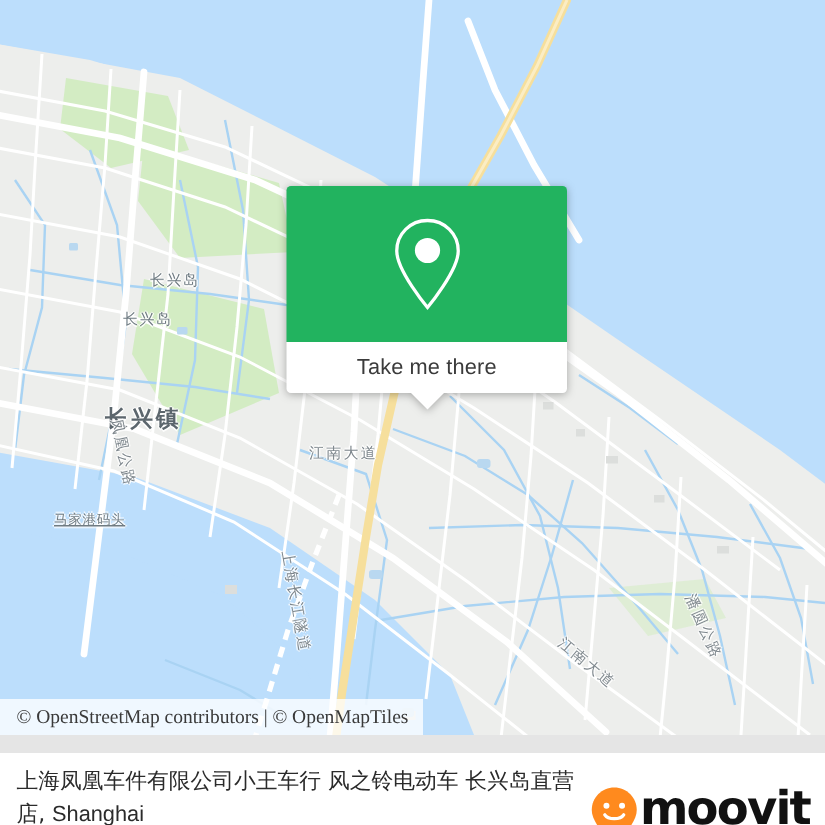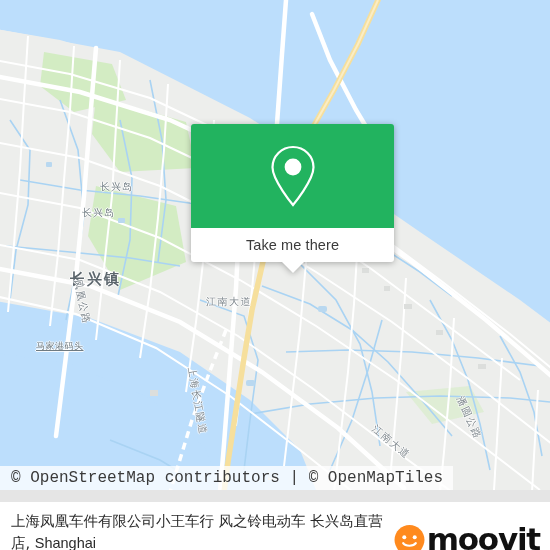--- a/index.html
+++ b/index.html
@@ -49,21 +49,21 @@
   .lbl-place-major { font-size: 15px; font-weight: 700; letter-spacing: 2px; color:#5c666d; }
   .lbl-place       { font-size: 10px; font-weight: 400; letter-spacing: 1px; }
   .lbl-road        { font-size: 10px; font-weight: 400; letter-spacing: 1.5px; color:#7d868c;}
   .lbl-poi         { font-size: 9px;  font-weight: 400; letter-spacing: .5px; text-decoration: underline; }
 
   
   #callout {
     position: absolute;
     left: 191px;
     top: 124px;
-    width: 203px;
+    width: 187px;
     z-index: 40;
     filter: drop-shadow(0 1px 3px rgba(0,0,0,.30));
   }
   #callout-head {
     height: 104px;
     background: #22b35f;
     border-radius: 3px 3px 0 0;
     display: flex;
     align-items: center;
     justify-content: center;
@@ -100,23 +100,23 @@
     top: 466px;
     height: 24px;
     display: flex;
     align-items: center;
     padding-left: 11px;
     padding-right: 10px;
     background: rgba(255,255,255,.78);
     z-index: 50;
   }
   #attribution .attr-text {
-    font-size: 16px;
+    font-size: 13px;
     color: #3a3a3a;
-    font-family: Liberation Mono, monospace;
+    font-family: Liberation Serif, serif;
     white-space: nowrap;
   }
 
   
   #bottombar {
     position: absolute;
     left: 0;
     top: 502px;
     width: 550px;
     height: 60px;

